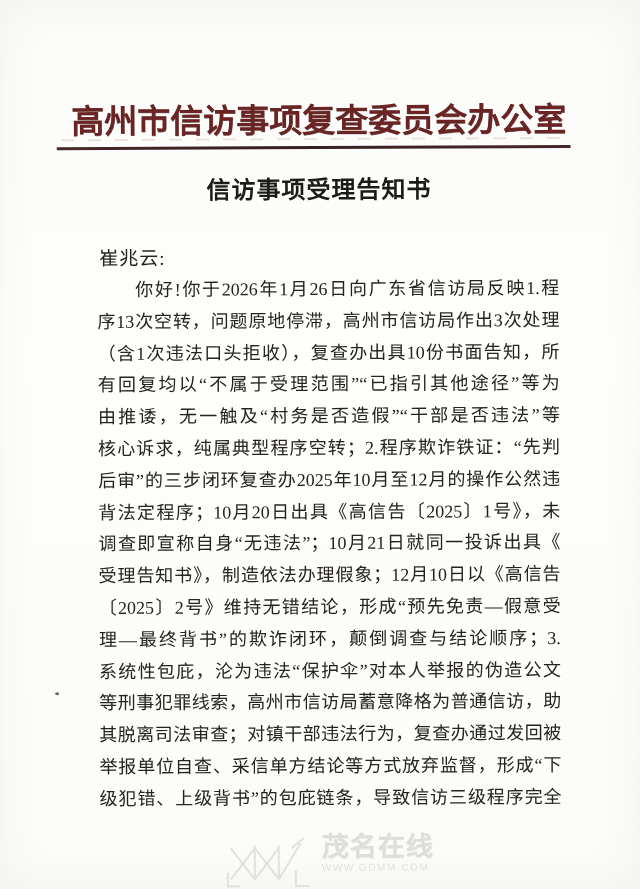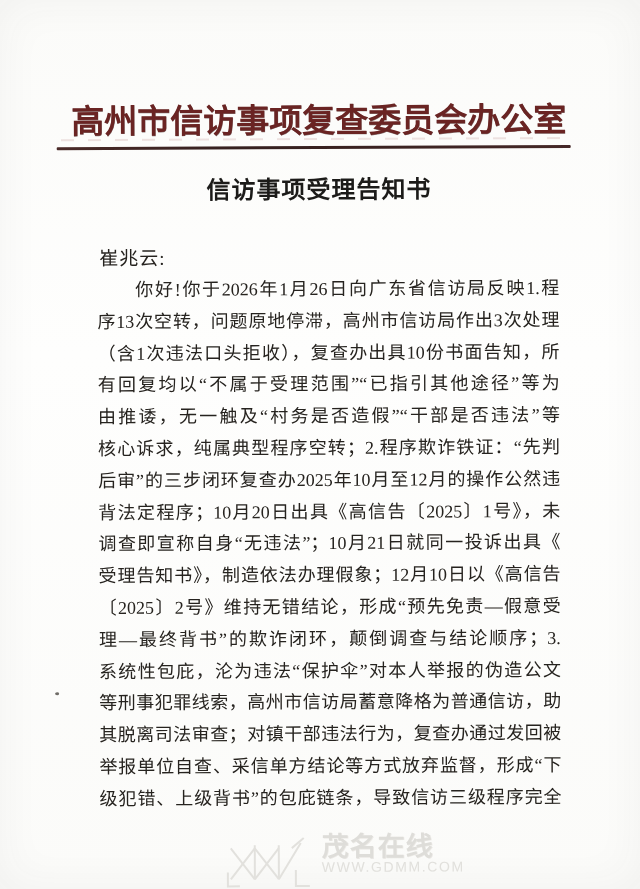--- a/index.html
+++ b/index.html
@@ -126,21 +126,21 @@
     font-size: 27px;
     font-weight: bold;
     letter-spacing: 1px;
     color: #deddd9;
     text-shadow: 0.6px 0.6px 0 #eceae6;
     line-height: 26px;
     white-space: nowrap;
     font-family: "Liberation Sans", "DejaVu Sans", sans-serif;
   }
   .wm-url {
-    font-size: 14px;
+    font-size: 10px;
     letter-spacing: 1.6px;
     color: #e1e0dc;
     line-height: 13px;
     margin-top: 1px;
     white-space: nowrap;
     font-family: "Liberation Sans", "DejaVu Sans", sans-serif;
   }
 </style>
 </head>
 <body>

